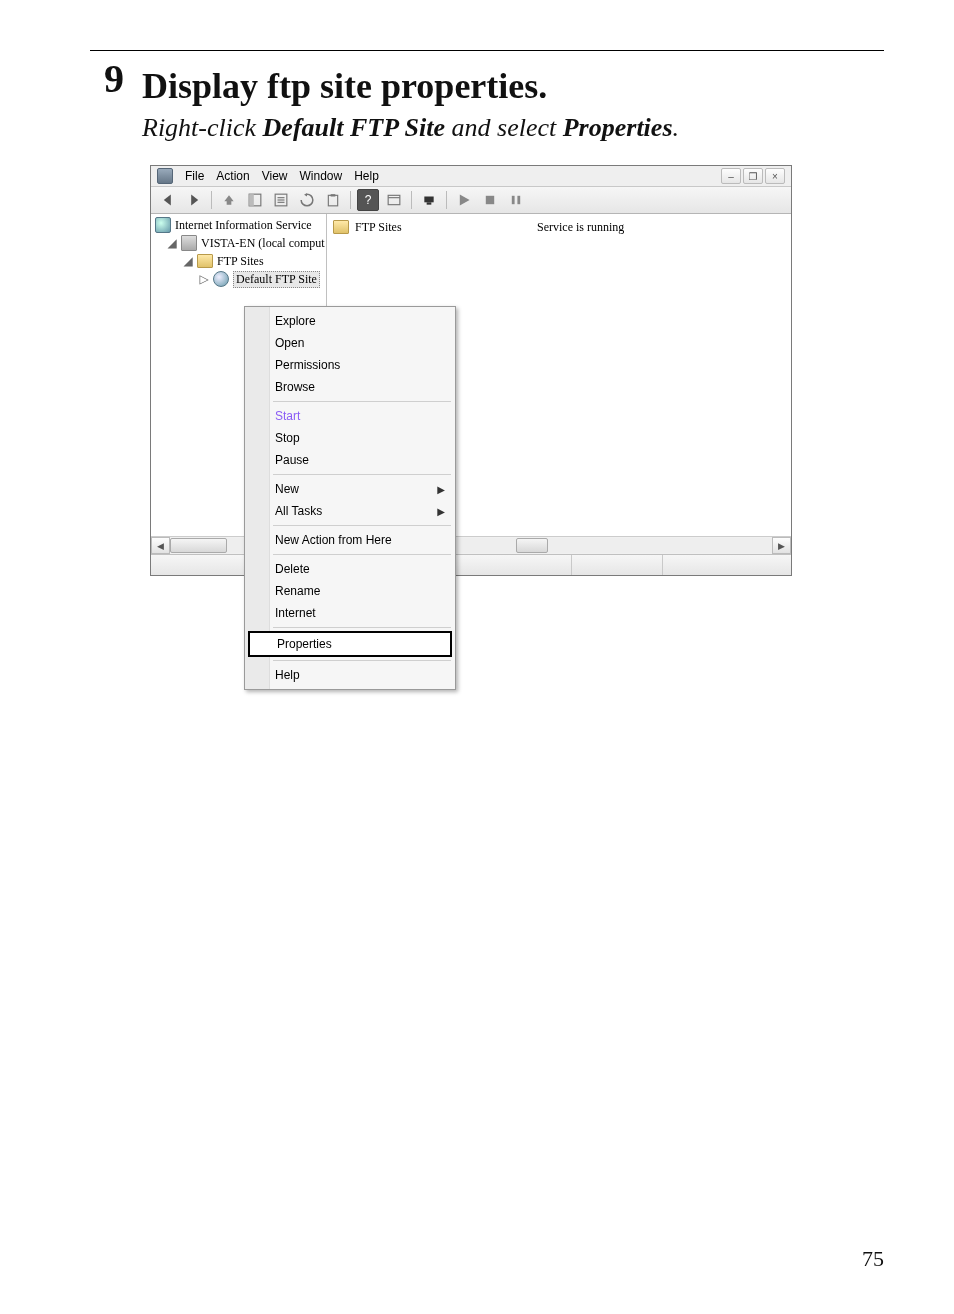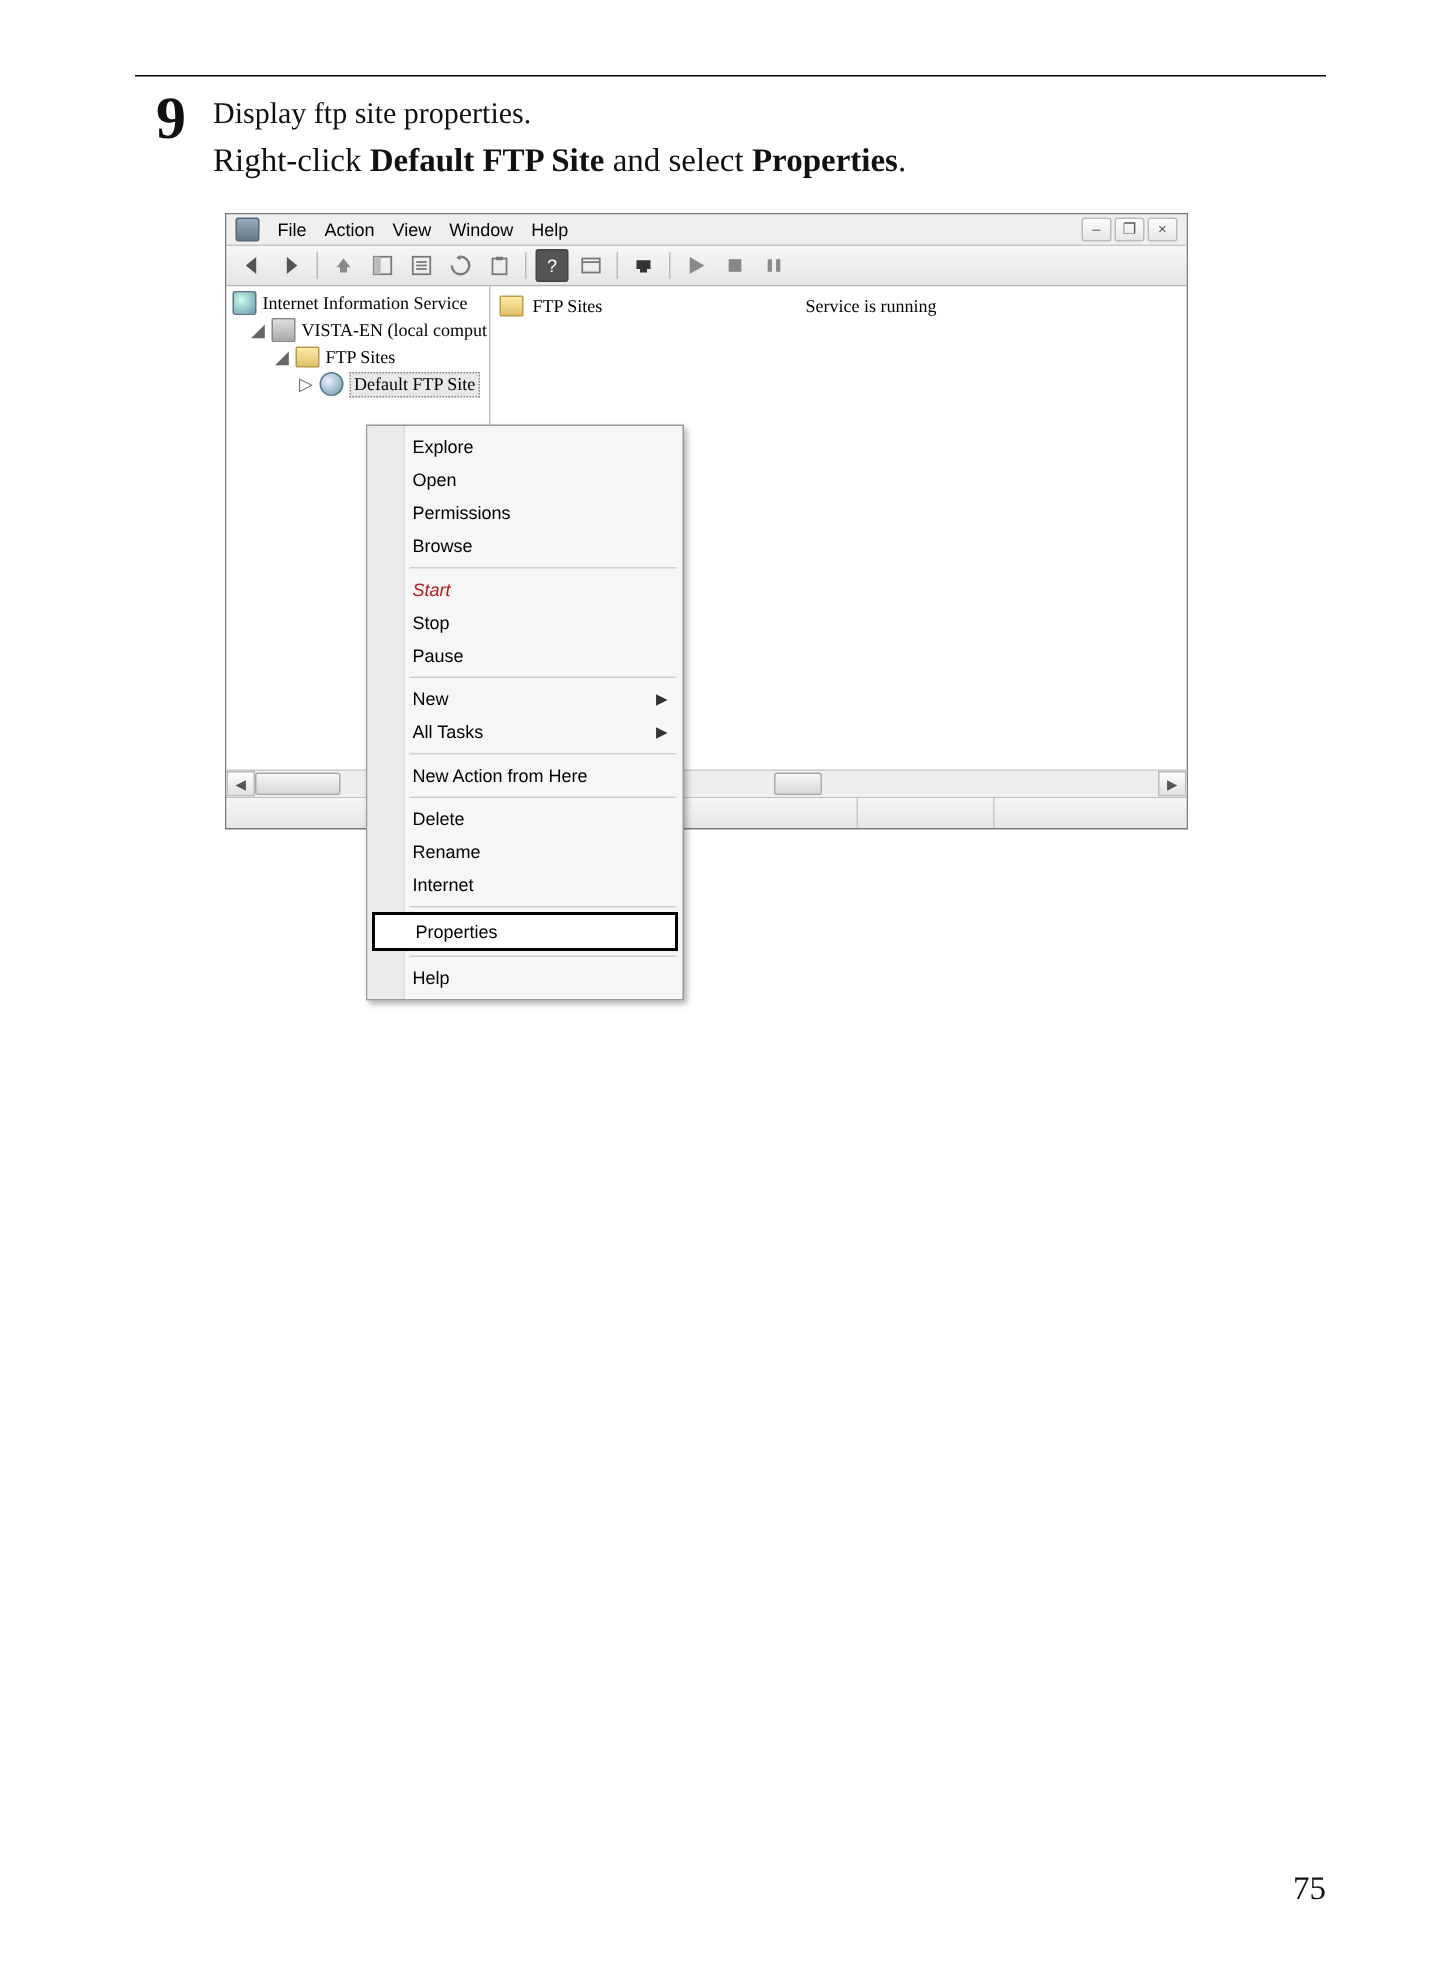--- a/index.html
+++ b/index.html
@@ -29,28 +29,29 @@
   .step-num {
     font-family: Georgia, "Times New Roman", serif;
     font-size: 40px;
     font-weight: 700;
     line-height: 1;
     min-width: 34px;
     text-align: right;
   }
   .step-title {
     font-family: Georgia, "Times New Roman", serif;
-    font-size: 20px;
-    font-weight: 400;
+    font-size: 36px;
+    font-weight: 700;
     margin-top: 6px;
   }
   .step-sub {
     font-family: Georgia, "Times New Roman", serif;
-    font-size: 22px;
+    font-size: 26px;
     margin-top: 6px;
+    font-style: italic;
   }
   .step-sub b { font-weight: 700; }
 
   
   .shot {
     margin: 22px 0 0 60px;
     width: 640px;
     border: 1px solid #7a7a7a;
     position: relative;
     background: #f0f0f0;
@@ -279,21 +280,21 @@
   }
   .ctxitems { position: relative; padding: 3px 0; }
   .cmi {
     height: 22px;
     display: flex;
     align-items: center;
     justify-content: space-between;
     padding: 0 10px 0 30px;
     cursor: default;
   }
-  .cmi.disabled { color: #b91c1c; font-style: italic; }
+  .cmi.disabled { color: #8b5cf6; }
   .cmi .sub { font-size: 10px; color: #333; }
   .cmsep {
     height: 1px;
     background: #cfcfcf;
     margin: 3px 4px 3px 28px;
   }
   .cmi.highlight {
     position: relative;
     margin: 0 3px;
     padding-left: 27px;

